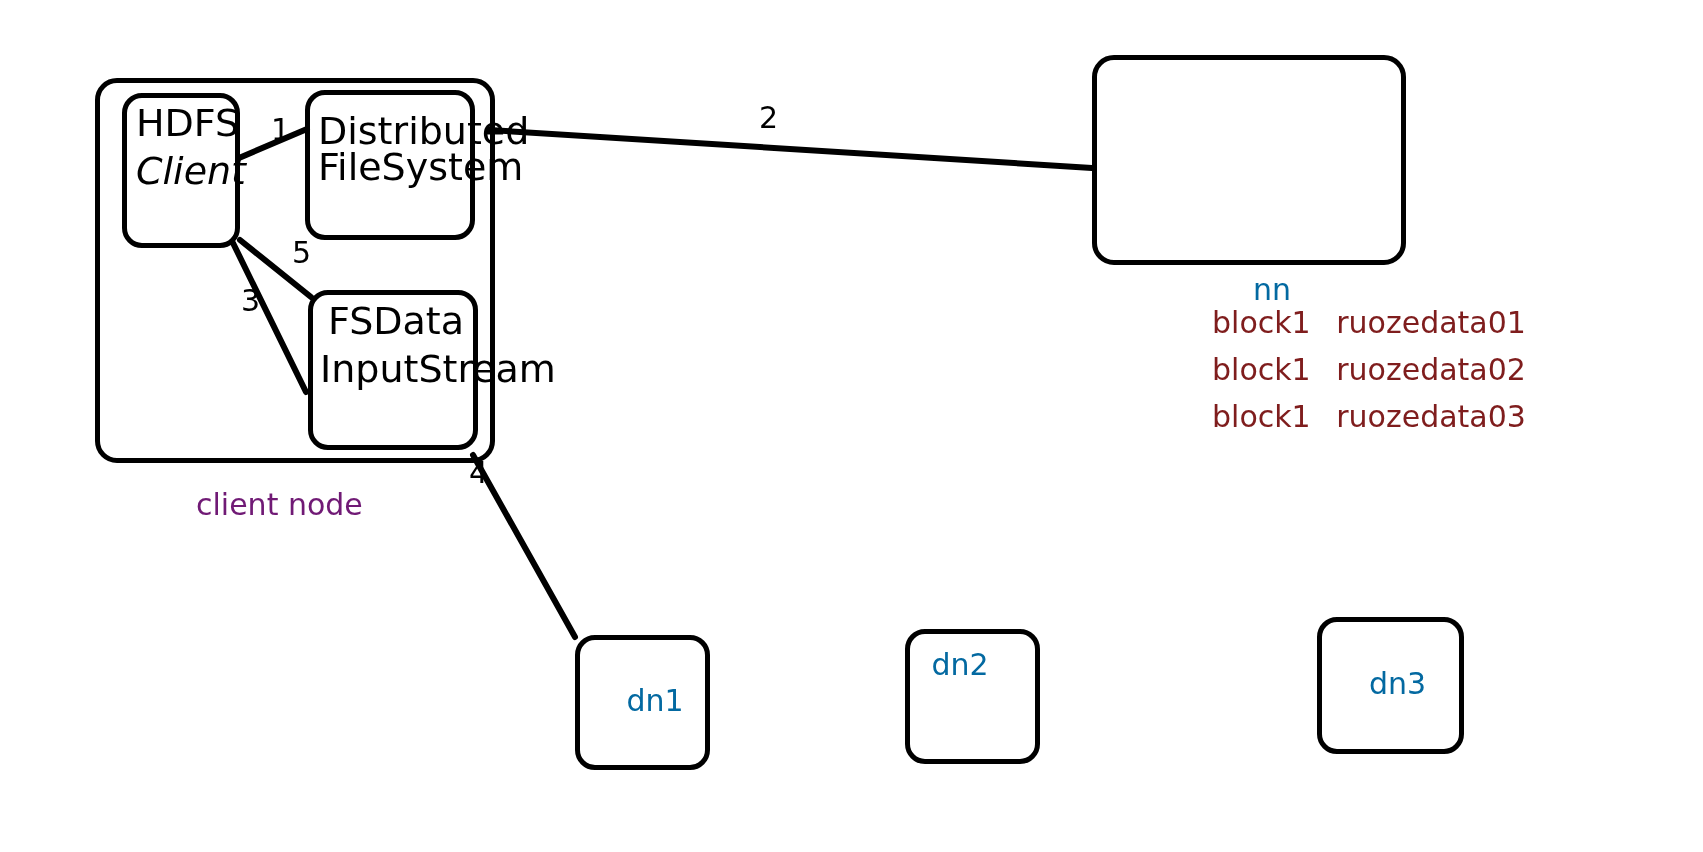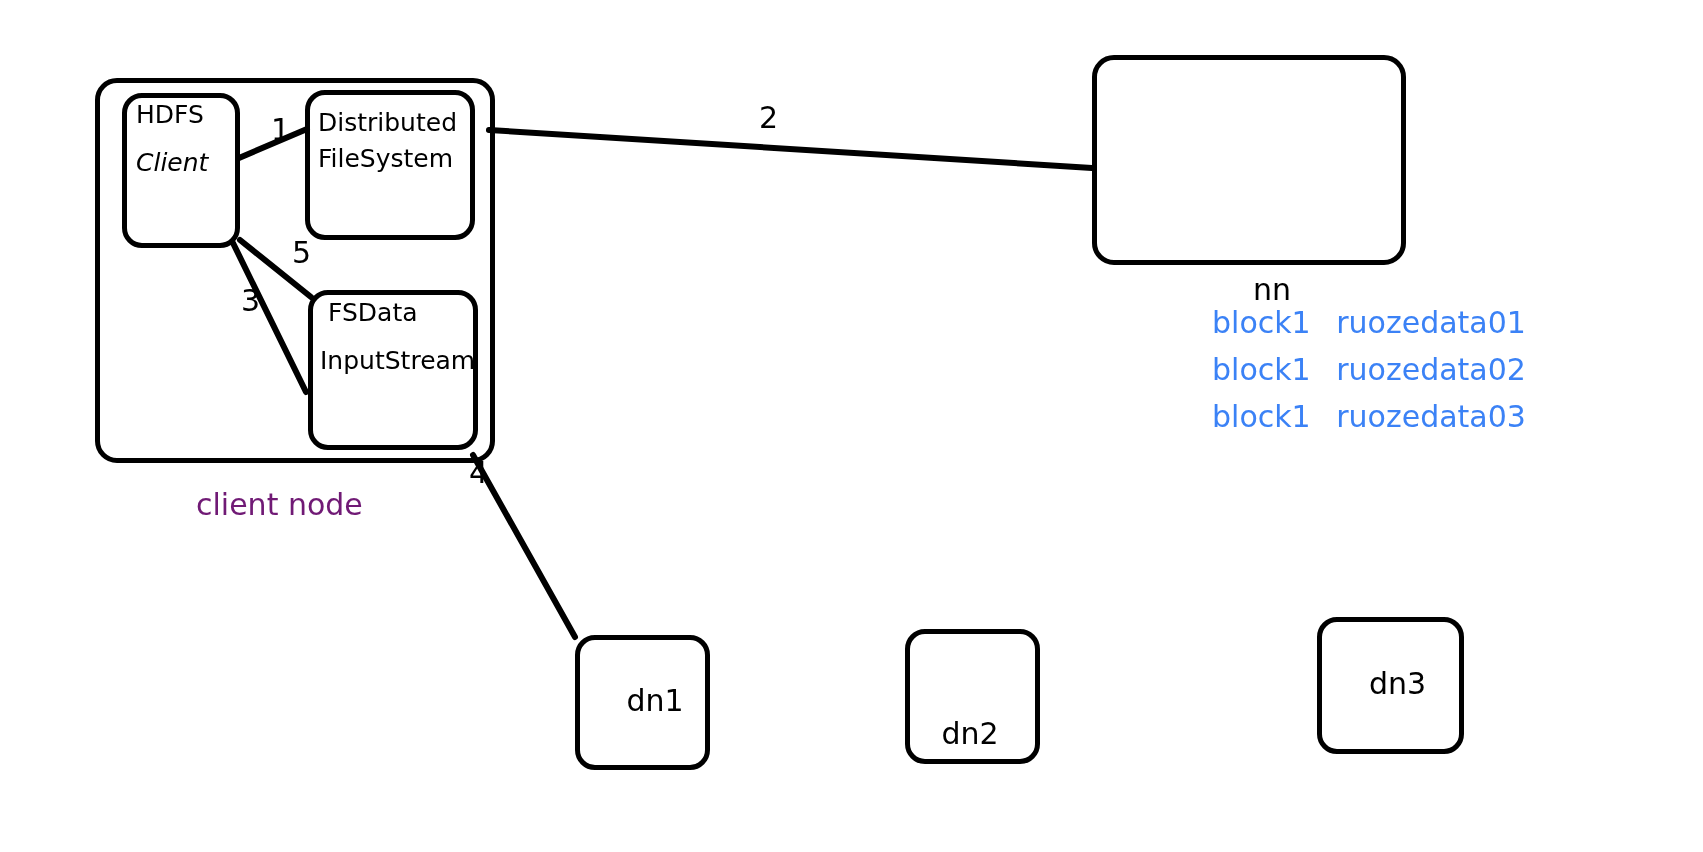--- a/index.html
+++ b/index.html
@@ -35,25 +35,25 @@
   }
   .box-outer {
     border-width: 5px;
     border-radius: 22px;
   }
   .box-label {
     position: absolute;
     color: #000000;
     white-space: nowrap;
     line-height: 1.35;
-    font-size: 25px;
+    font-size: 38px;
   }
   .node-label {
     position: absolute;
-    color: #000000;
+    color: #0369a1;
     white-space: nowrap;
     font-size: 30px;
     text-align: center;
   }
   .edge-label {
     position: absolute;
     color: #000000;
     white-space: nowrap;
     font-size: 30px;
   }
@@ -63,21 +63,21 @@
     white-space: nowrap;
     font-size: 30px;
   }
   .blocks {
     position: absolute;
   }
   .block-row {
     margin-bottom: 12px;
     white-space: nowrap;
     font-size: 30px;
-    color: #3b82f6;
+    color: #7f1d1d;
   }
   .block-name { display: inline-block; }
   .block-host { display: inline-block; margin-left: 16px; }
 </style>
 </head>
 <body>
 
 <div id="canvas">
 
   <svg class="layer" viewBox="0 0 1703 852" xmlns="http://www.w3.org/2000/svg">
@@ -130,18 +130,18 @@
     <div class="block-row">
       <span class="block-name">block1</span>
       <span class="block-host">ruozedata03</span>
     </div>
   </div>
 
   <div class="box" style="left:575px; top:635px; width:135px; height:135px; border-radius:20px;"></div>
   <div class="node-label" style="left:575px; top:683px; width:160px;">dn1</div>
 
   <div class="box" style="left:905px; top:629px; width:135px; height:135px; border-radius:20px;"></div>
-  <div class="node-label" style="left:905px; top:716px; width:110px;padding-left:10px;">dn2</div>
+  <div class="node-label" style="left:905px; top:647px; width:110px;">dn2</div>
 
   <div class="box" style="left:1317px; top:617px; width:147px; height:137px; border-radius:20px;"></div>
   <div class="node-label" style="left:1319px; top:666px; width:157px;">dn3</div>
 
 </div>
 
 </body></html>

